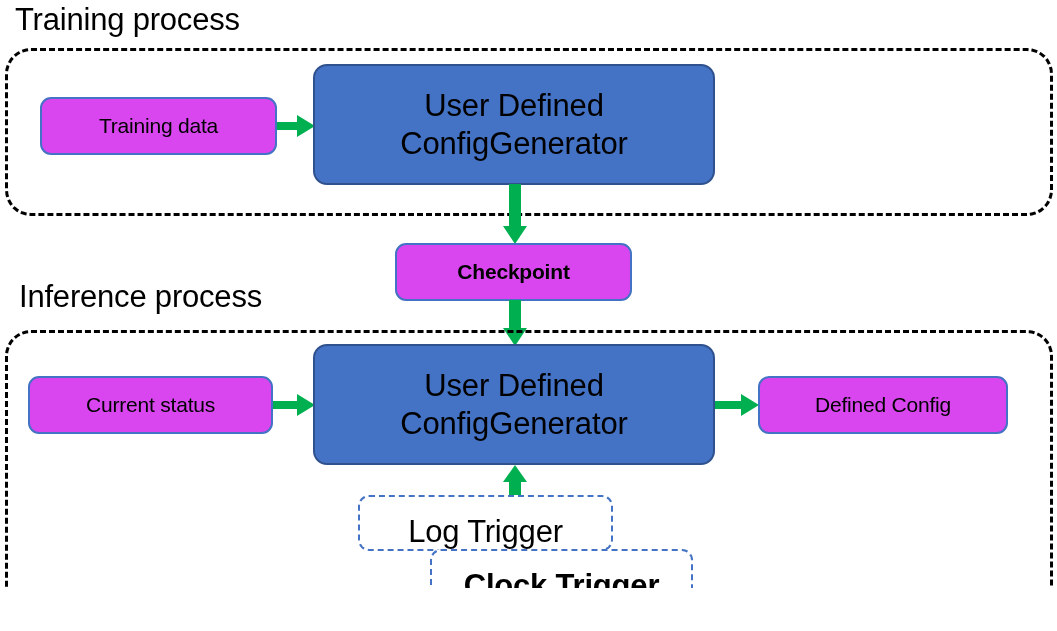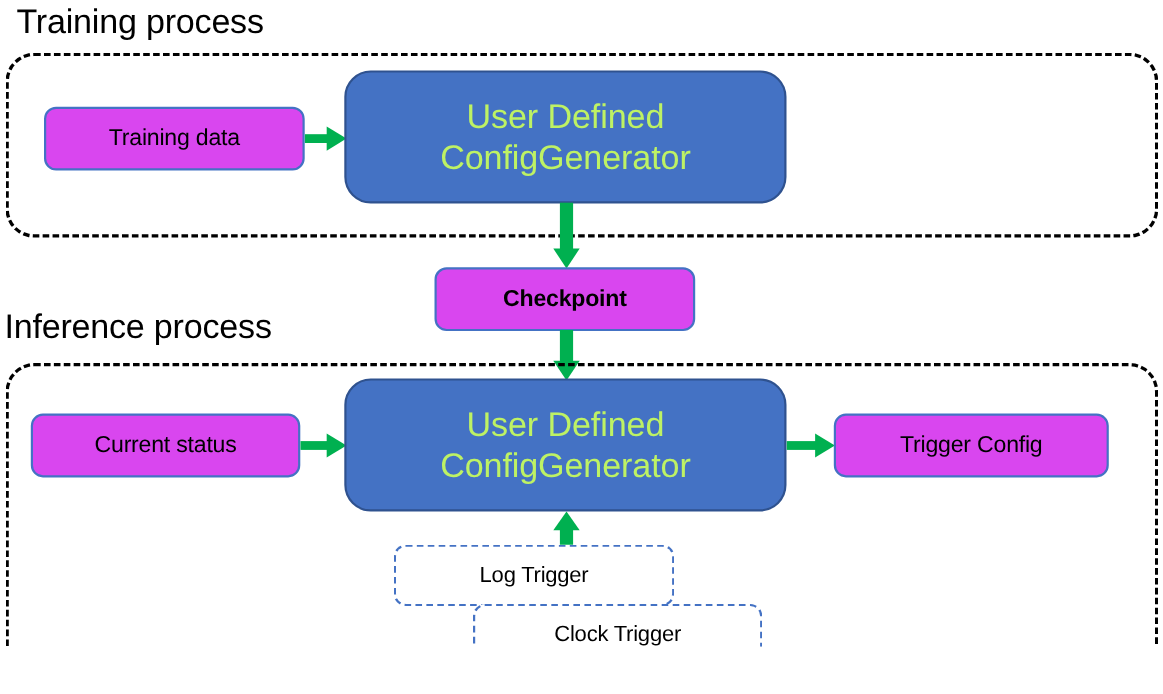--- a/index.html
+++ b/index.html
@@ -45,44 +45,45 @@
     border: 2px solid #4472C4;
     border-radius: 11px;
     color: #000000;
     font-size: 21px;
     line-height: 1.05;
     letter-spacing: -0.2px;
   }
   .node-blue {
     background: #4472C4;
     border: 2px solid #2F528F;
-    border-radius: 24px;
-    color: #bef264;
+    border-radius: 14px;
+    color: #000000;
     font-size: 31px;
     line-height: 1.22;
     letter-spacing: -0.1px;
   }
   .node-blue .lines {
     display: block;
   }
   .node-dashed {
     background: #ffffff;
     border: 2px dashed #4472C4;
     border-radius: 11px;
     color: #000000;
-    font-size: 20px;
+    font-size: 31px;
     line-height: 1.05;
     letter-spacing: -0.2px;
+    align-items: flex-end;
   }
   
   .arrow {
     position: absolute;
   }
   .arrow svg { display: block; }
-  .overlap-front { z-index: 5; }
+  .overlap-front { z-index: 5; font-weight: bold; }
   .overlap-back { z-index: 3; }
 </style>
 </head>
 <body>
 
 <div id="canvas">
 
   <div class="section-title" style="left:15px; top:4px;">Training process</div>
 
   <div class="dashed-container" style="left:5px; top:48px; width:1048px; height:168px;"></div>
@@ -122,21 +123,21 @@
 
   <div class="arrow" style="left:500px; top:300px;">
     <svg width="30" height="48" viewBox="0 0 30 48">
       <g fill="#00B050">
         <rect x="9" y="0" width="12" height="32"></rect>
         <polygon points="3,28 27,28 15,46"></polygon>
       </g>
     </svg>
   </div>
 
-  <div class="section-title" style="left:4px; top:281px;">Inference process</div>
+  <div class="section-title" style="left:19px; top:281px;">Inference process</div>
 
   <div class="dashed-container" style="left:5px; top:330px; width:1048px; height:295px;"></div>
 
   <div class="node node-white" style="left:28px; top:376px; width:245px; height:58px;text-align:center;">
     <span>Current status</span>
   </div>
 
   <div class="arrow" style="left:273px; top:391px;">
     <svg width="44" height="28" viewBox="0 0 44 28">
       <g fill="#00B050">
@@ -156,21 +157,21 @@
   <div class="arrow" style="left:715px; top:391px;">
     <svg width="46" height="28" viewBox="0 0 46 28">
       <g fill="#00B050">
         <rect x="0" y="10" width="30" height="8"></rect>
         <polygon points="26,3 44,14 26,25"></polygon>
       </g>
     </svg>
   </div>
 
   <div class="node node-white" style="left:758px; top:376px; width:250px; height:58px;">
-    <span>Trigger Config</span>
+    <span>Defined Config</span>
   </div>
 
   <div class="arrow" style="left:500px; top:464px;">
     <svg width="30" height="36" viewBox="0 0 30 36">
       <g fill="#00B050">
         <rect x="9" y="14" width="12" height="22"></rect>
         <polygon points="3,18 27,18 15,1"></polygon>
       </g>
     </svg>
   </div>

